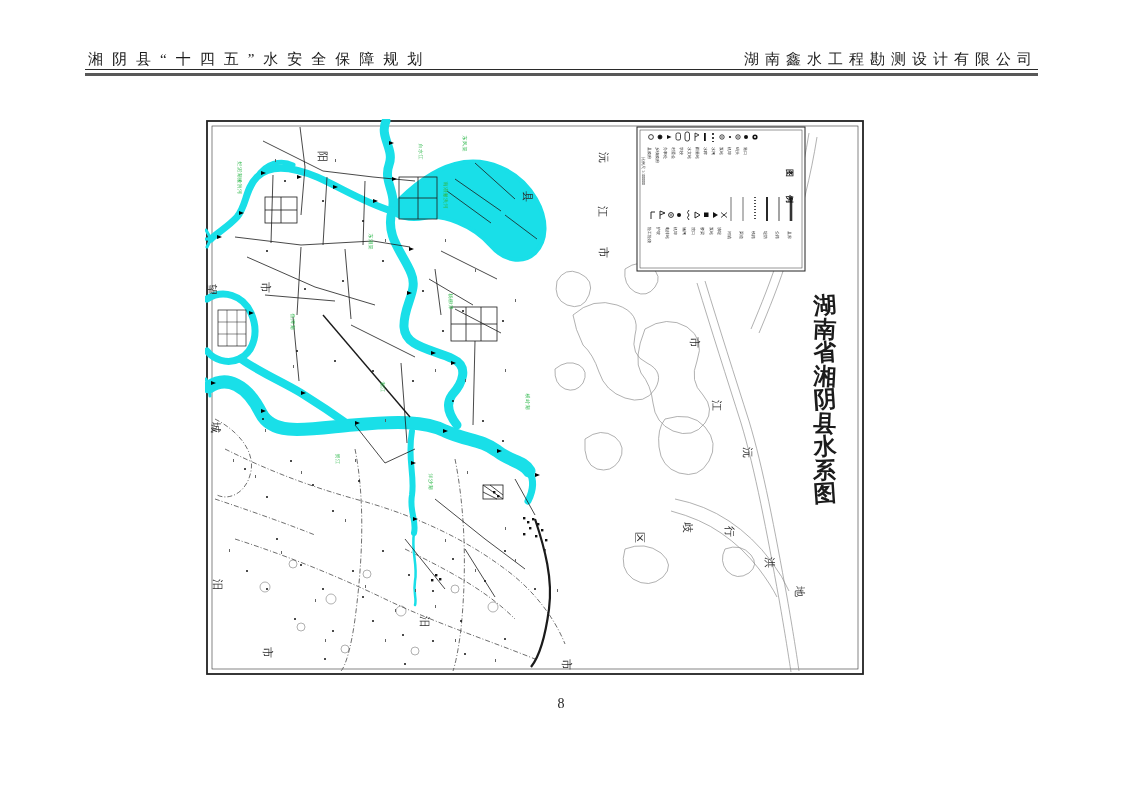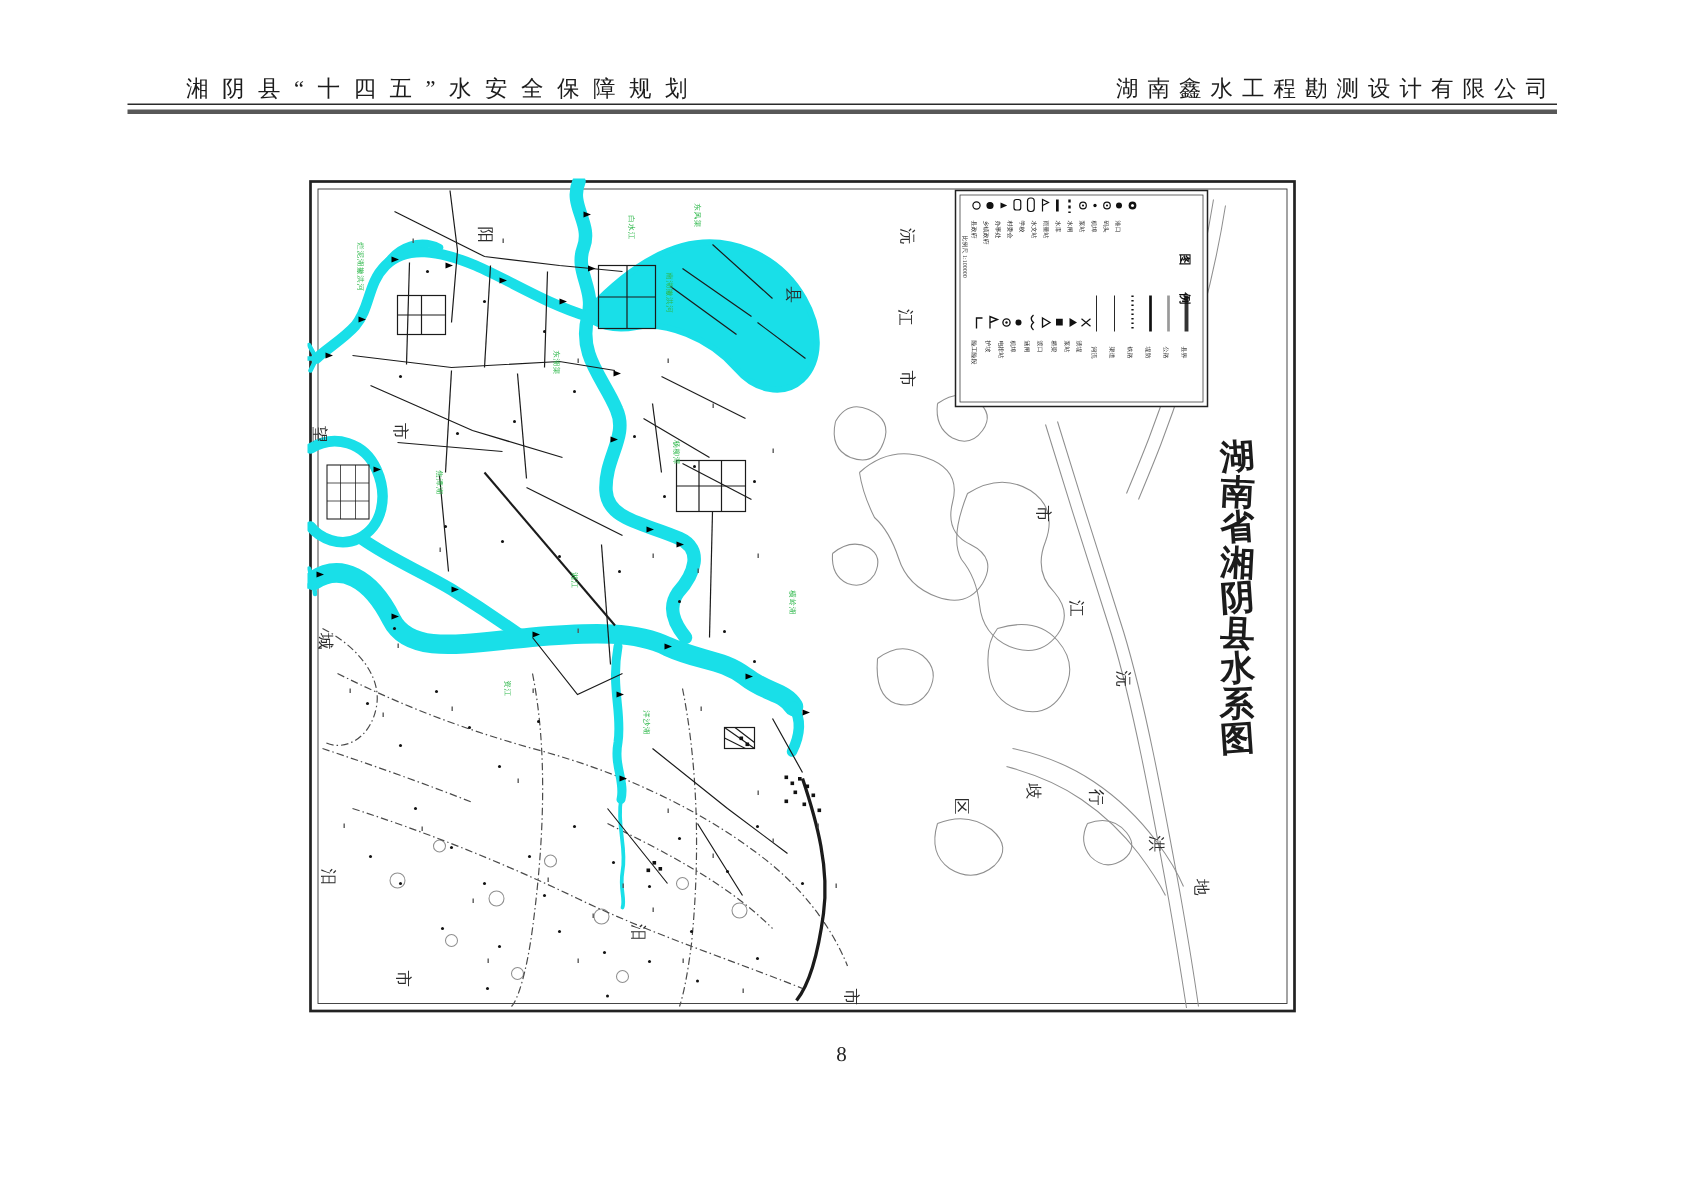--- a/index.html
+++ b/index.html
@@ -1,21 +1,21 @@
 <!DOCTYPE html>
 <html><head>
 <meta charset="utf-8">
 <style>
   html,body{margin:0;padding:0;}
   body{
     width:1122px;height:793px;position:relative;background:#ffffff;
     font-family:"Liberation Serif","DejaVu Serif",serif;overflow:hidden;
   }
   
-  .h-left{position:absolute;left:88px;top:50px;font-size:15px;letter-spacing:9px;color:#1c1c1c;white-space:nowrap;margin-left:36px;}
+  .h-left{position:absolute;left:88px;top:50px;font-size:15px;letter-spacing:9px;color:#1c1c1c;white-space:nowrap;}
   .h-right{position:absolute;right:84px;top:50px;font-size:15px;letter-spacing:6px;color:#1c1c1c;white-space:nowrap;}
   .rule-thin{position:absolute;left:85px;top:69px;width:953px;border-top:1.3px solid #2a2a2a;}
   .rule-thick{position:absolute;left:85px;top:73px;width:953px;height:2.6px;background:#585858;}
   
   .page-num{position:absolute;left:0;right:0;top:696px;text-align:center;font-size:14px;color:#222;}
   
   .map-wrap{position:absolute;left:205px;top:119px;width:660px;height:558px;}
   .map-wrap svg{position:absolute;left:0;top:0;}
   .map-labels{position:absolute;left:0;top:0;width:660px;height:558px;pointer-events:none;}
   .blabel{position:absolute;font-size:11px;color:#2b2b2b;transform:rotate(90deg);transform-origin:center center;line-height:1;font-family:"Liberation Serif",serif;}

